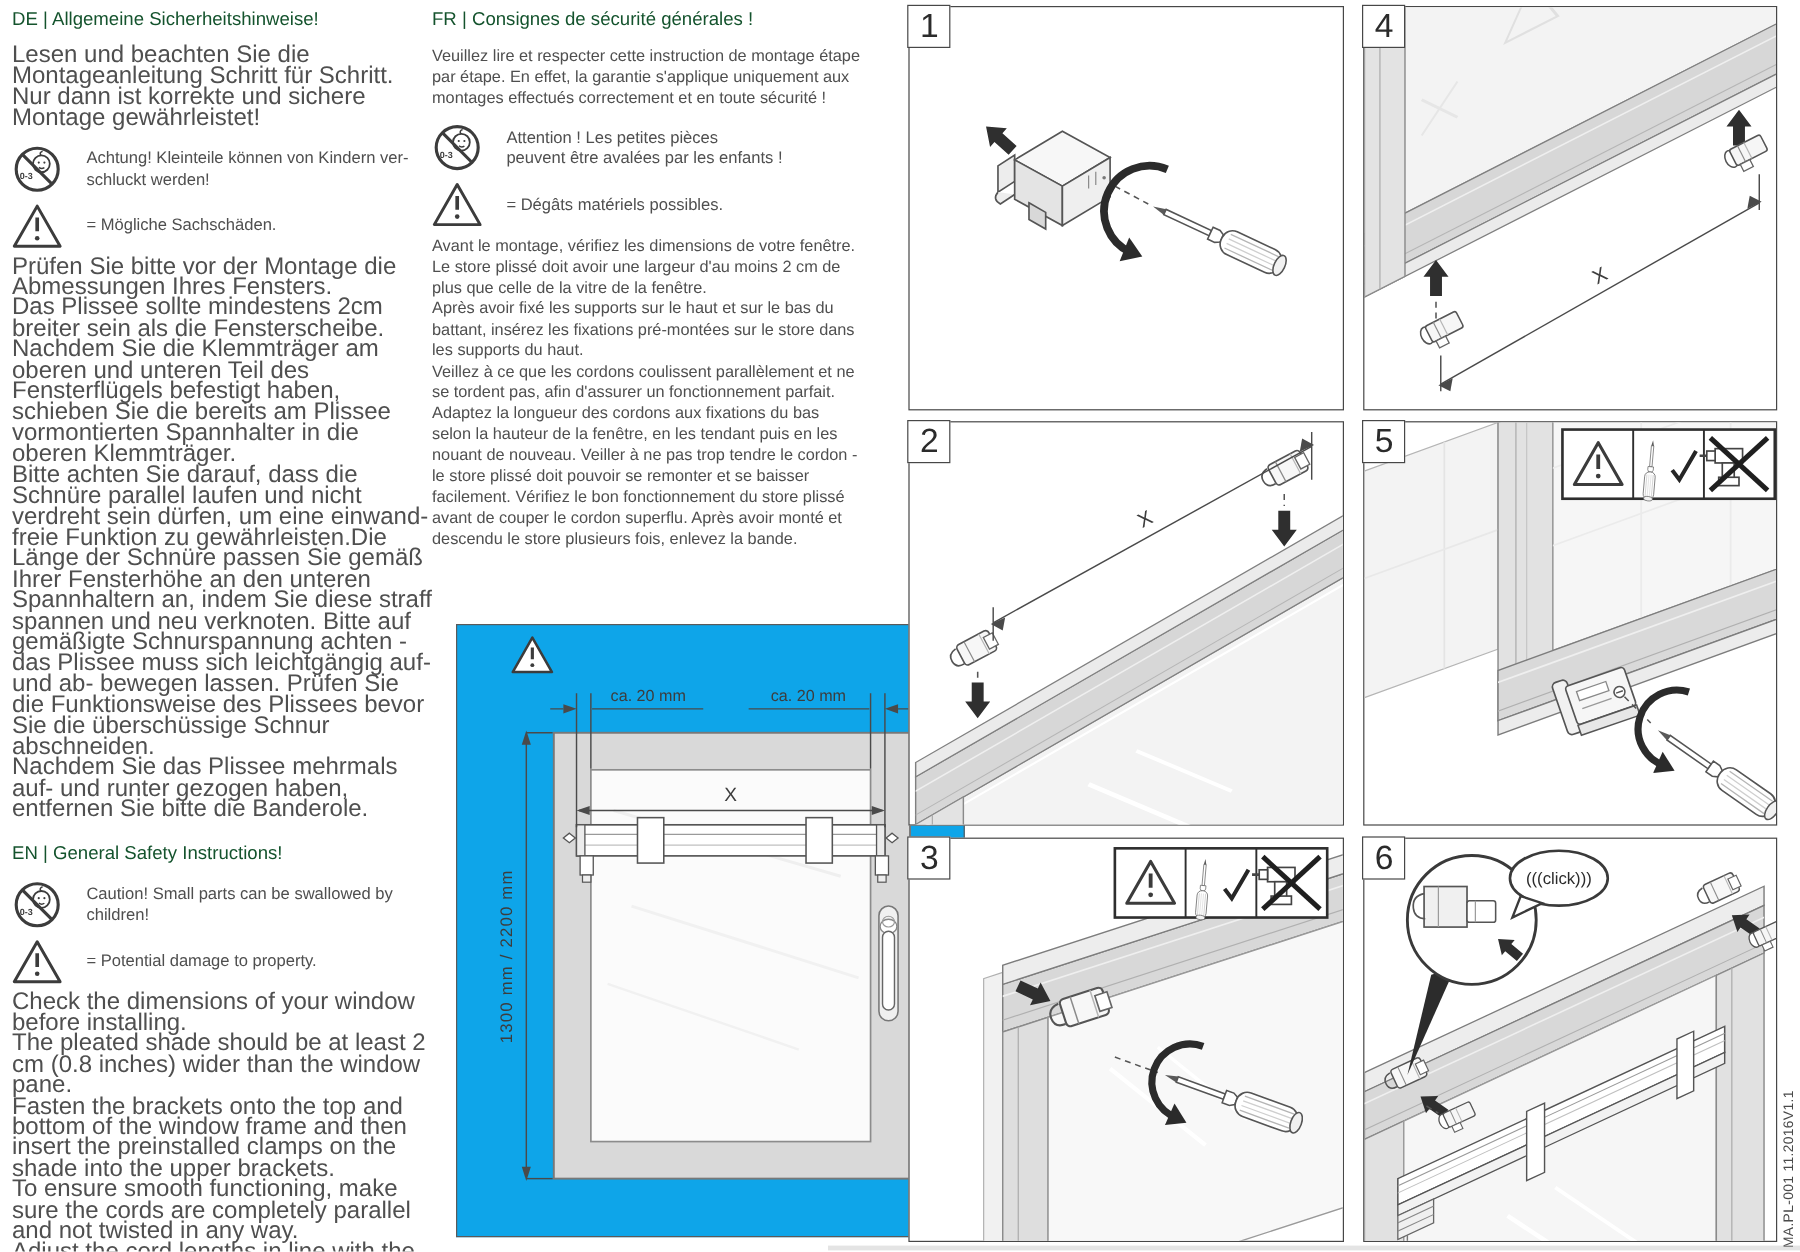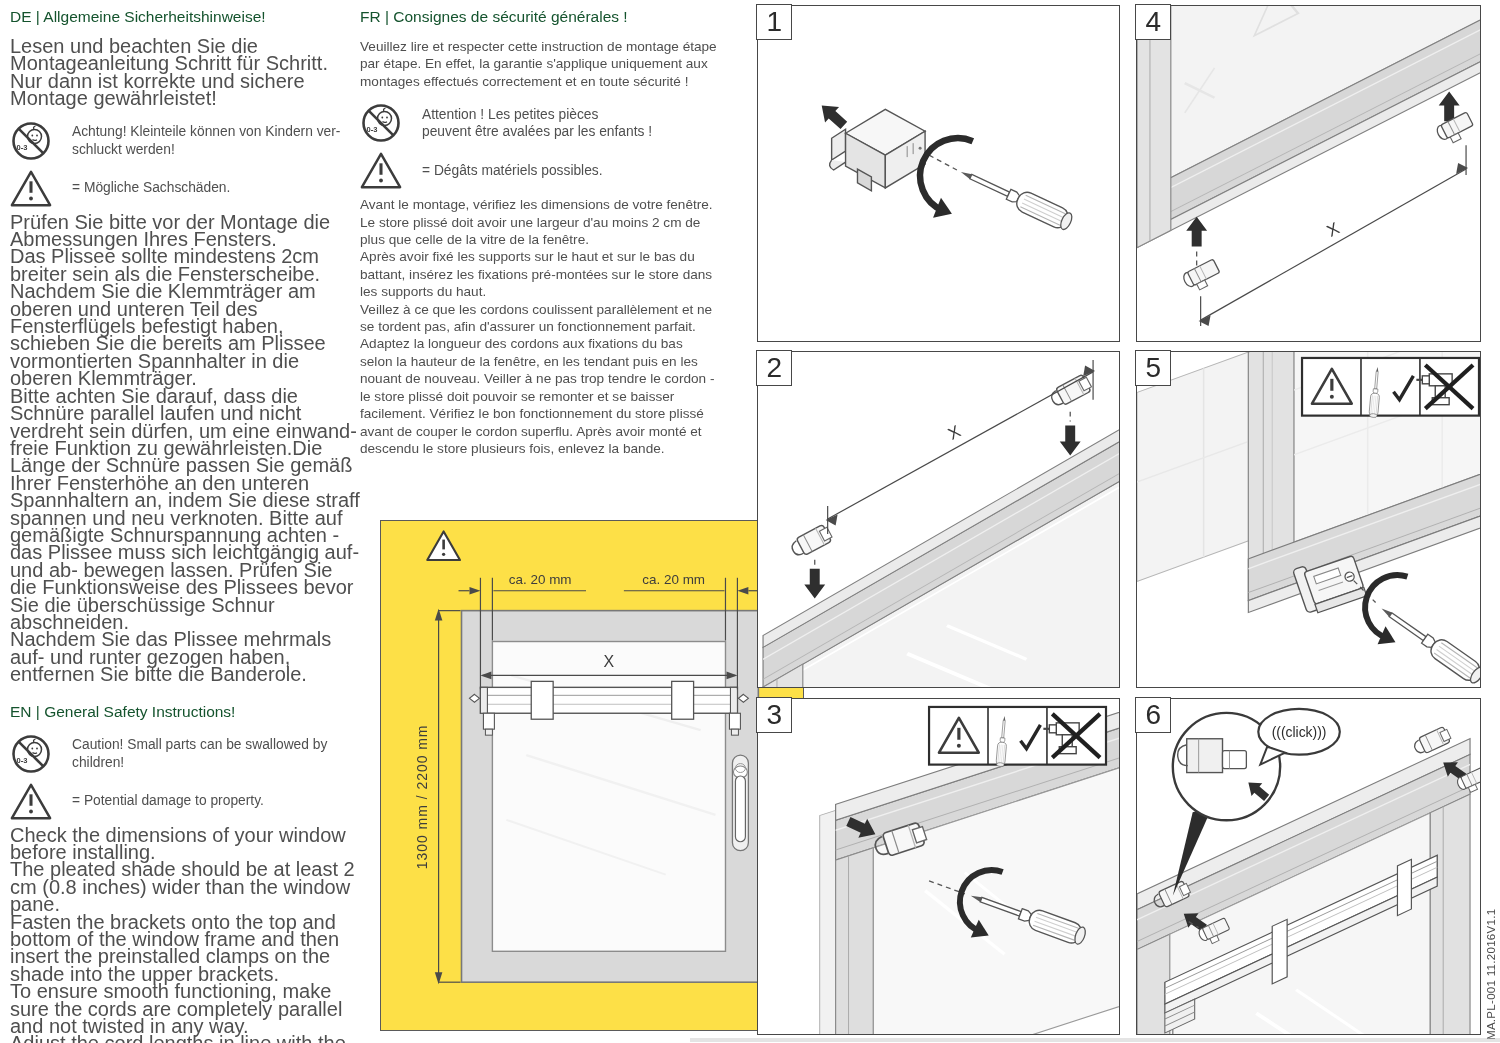--- a/index.html
+++ b/index.html
@@ -9,21 +9,21 @@
   .col{position:absolute;top:8px}
   .col-de{left:10px;width:354px}
   .col-fr{left:360px;width:358px}
   .sec-title{font-size:15.5px;font-weight:400;color:#14532d;margin-bottom:12px}
   .mt{margin-top:19px}
   .body-text{font-size:20px;line-height:17.4px;white-space:pre-line;margin-bottom:12px;color:#4f4f4f}
   .col-fr .body-text{font-size:13.6px}
   .caution-row{display:flex;align-items:center;gap:20px;margin:4px 0 6px}
   .caution-row .cicon{flex:0 0 42px}
   .caution-row .ctext{font-size:13.8px;line-height:17.2px;white-space:pre-line;color:#4f4f4f}
-  .diagram-box{position:absolute;left:380px;top:520px;width:424px;height:511px;border:1.5px solid #5a5a5a;background:#fde047}
+  .diagram-box{position:absolute;left:380px;top:520px;width:424px;height:511px;border:1.5px solid #5a5a5a;background:#0ea5e9}
   .diagram-box svg{position:absolute;inset:0;width:100%;height:100%}
   .panel{position:absolute;border:1.6px solid #474747;background:#fff}
   .panel svg.illus{position:absolute;inset:0;width:100%;height:100%}
   .pnum{position:absolute;top:-1.6px;left:-1.6px;width:36px;height:36px;border:1.6px solid #474747;background:#fff;
         display:flex;align-items:center;justify-content:center;font-size:28px;color:#2b2b2b;z-index:2}
   .doc-code{position:absolute;left:1485px;top:1040px;transform:rotate(-90deg);transform-origin:0 0;
         font-size:11.5px;color:#4a4a4a;white-space:nowrap;letter-spacing:.3px}
   .scan-smudge{position:absolute;left:690px;top:1038px;width:810px;height:4px;background:#c9c9c9;opacity:.5}
   .dash{stroke:#555;stroke-width:1.3;stroke-dasharray:5 4;fill:none}
   .dl{stroke:#4a4a4a;stroke-width:1.2;fill:none}

